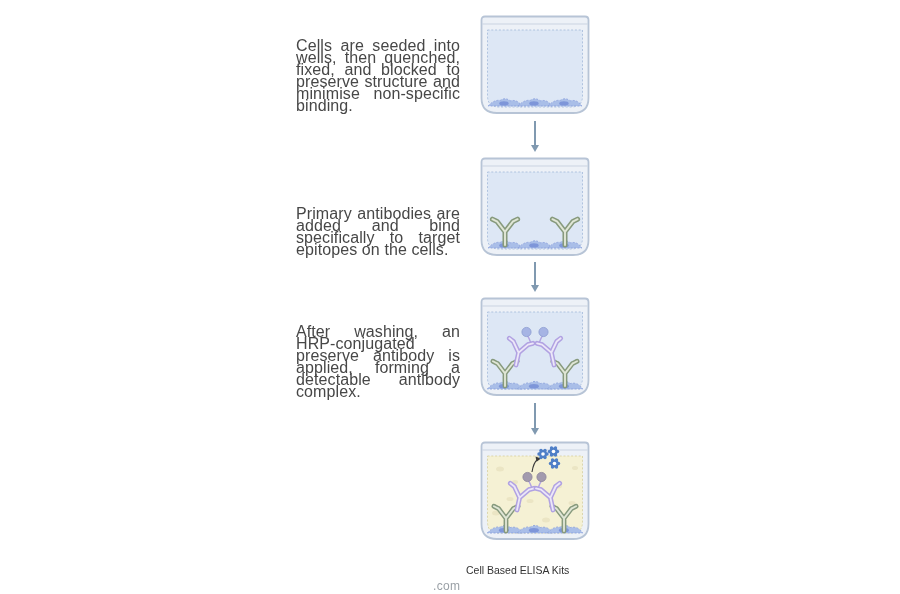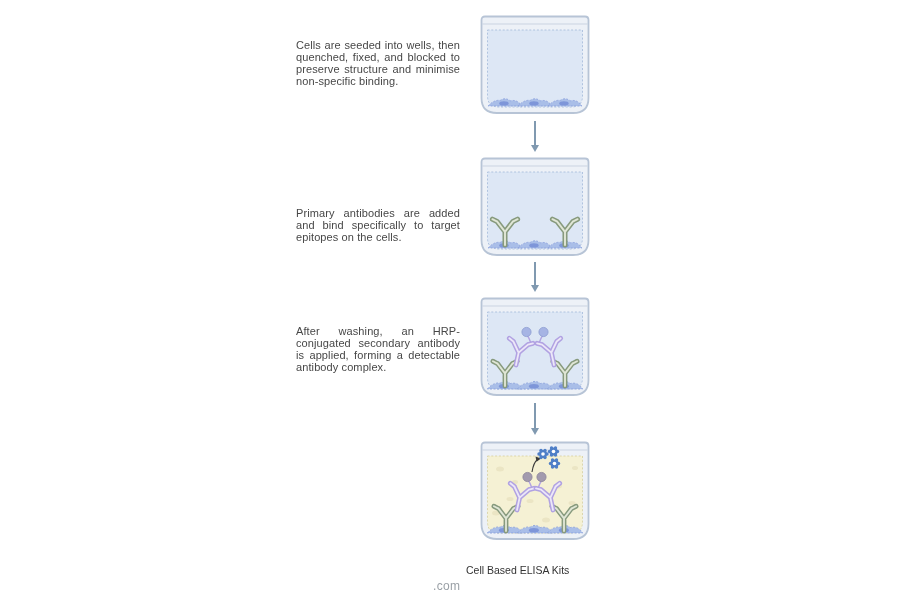--- a/index.html
+++ b/index.html
@@ -10,21 +10,21 @@
     --primary-antibody:#879a7d; --primary-antibody-fill:#e0e6d6;
     --secondary-antibody:#b1a2e2; --secondary-antibody-fill:#ece7f8;
     --hrp-blue:#a6b4e4; --hrp-blue-edge:#8d9dd0; --hrp-gray:#a29aae; --hrp-gray-edge:#8c8499;
     --tmb-blue:#4f7fc7; --arrow:#8099b0; --reaction-arrow:#3a3a3a; --blob:#ebe5c4;
   }
   *{margin:0;padding:0;box-sizing:border-box}
   html,body{width:900px;height:594px}
   body{font-family:"Liberation Sans",sans-serif;background:#ffffff;position:relative;overflow:hidden}
   .canvas{position:absolute;left:0;top:0;width:900px;height:594px;background:#fff}
 
-  .step-text{position:absolute;left:296px;width:164px;font-size:11px;line-height:11.9px;
+  .step-text{position:absolute;left:296px;width:164px;font-size:16px;line-height:11.9px;
     color:var(--text-gray);text-align:justify;text-align-last:left;letter-spacing:.1px}
   #t1{top:40px}#t2{top:208px}#t3{top:326px}#t4{top:455px;width:167px}
 
   .well{position:absolute;left:480px;width:110px;height:100px}
   #w1{top:15px}#w2{top:157px}#w3{top:297px}#w4{top:441px}
   .well-svg{width:100%;height:100%;display:block}
 
   .well-body{fill:var(--well-wall);stroke:var(--well-border);stroke-width:1.8}
   .well-rim{stroke:var(--well-border);stroke-width:1;opacity:.65}
   .liquid{stroke-width:.9;stroke-dasharray:2 1.8}
@@ -80,21 +80,21 @@
         <circle cx="-4" cy="0" r="1.7" fill="currentColor"></circle>
         <circle cx="-2" cy="-3.46" r="1.7" fill="currentColor"></circle>
         <circle cx="2" cy="-3.46" r="1.7" fill="currentColor"></circle>
         <circle r="1.8" fill="#ffffff"></circle>
       </g>
     </defs>
   </svg>
 
   <p id="t1" class="step-text">Cells are seeded into wells, then quenched, fixed, and blocked to preserve structure and minimise non-specific binding.</p>
   <p id="t2" class="step-text">Primary antibodies are added and bind specifically to target epitopes on the cells.</p>
-  <p id="t3" class="step-text">After washing, an HRP-conjugated secondary antibody is applied, forming a detectable antibody complex.</p>
+  <p id="t3" class="step-text">After washing, an HRP-conjugated preserve antibody is applied, forming a detectable antibody complex.</p>
 
   <div id="w1" class="well">
     <svg class="well-svg" viewBox="0 0 110 100">
       <path class="well-body" d="M5,1.5 H105 Q108.5,1.5 108.5,5 V83 Q108.5,98 93,98 H17 Q1.5,98 1.5,83 V5 Q1.5,1.5 5,1.5 Z"></path>
       <line class="well-rim" x1="2.5" y1="9" x2="107.5" y2="9"></line>
       <path class="liquid liquid-blue" d="M7.5,15 H102.5 V81 Q102.5,92 91,92 H19 Q7.5,92 7.5,81 Z"></path>
       <use href="#cell" transform="translate(25,91) scale(1.05)"></use>
       <use href="#cell" transform="translate(55,91) scale(1.05)"></use>
       <use href="#cell" transform="translate(85,91) scale(1.05)"></use>
     </svg>

